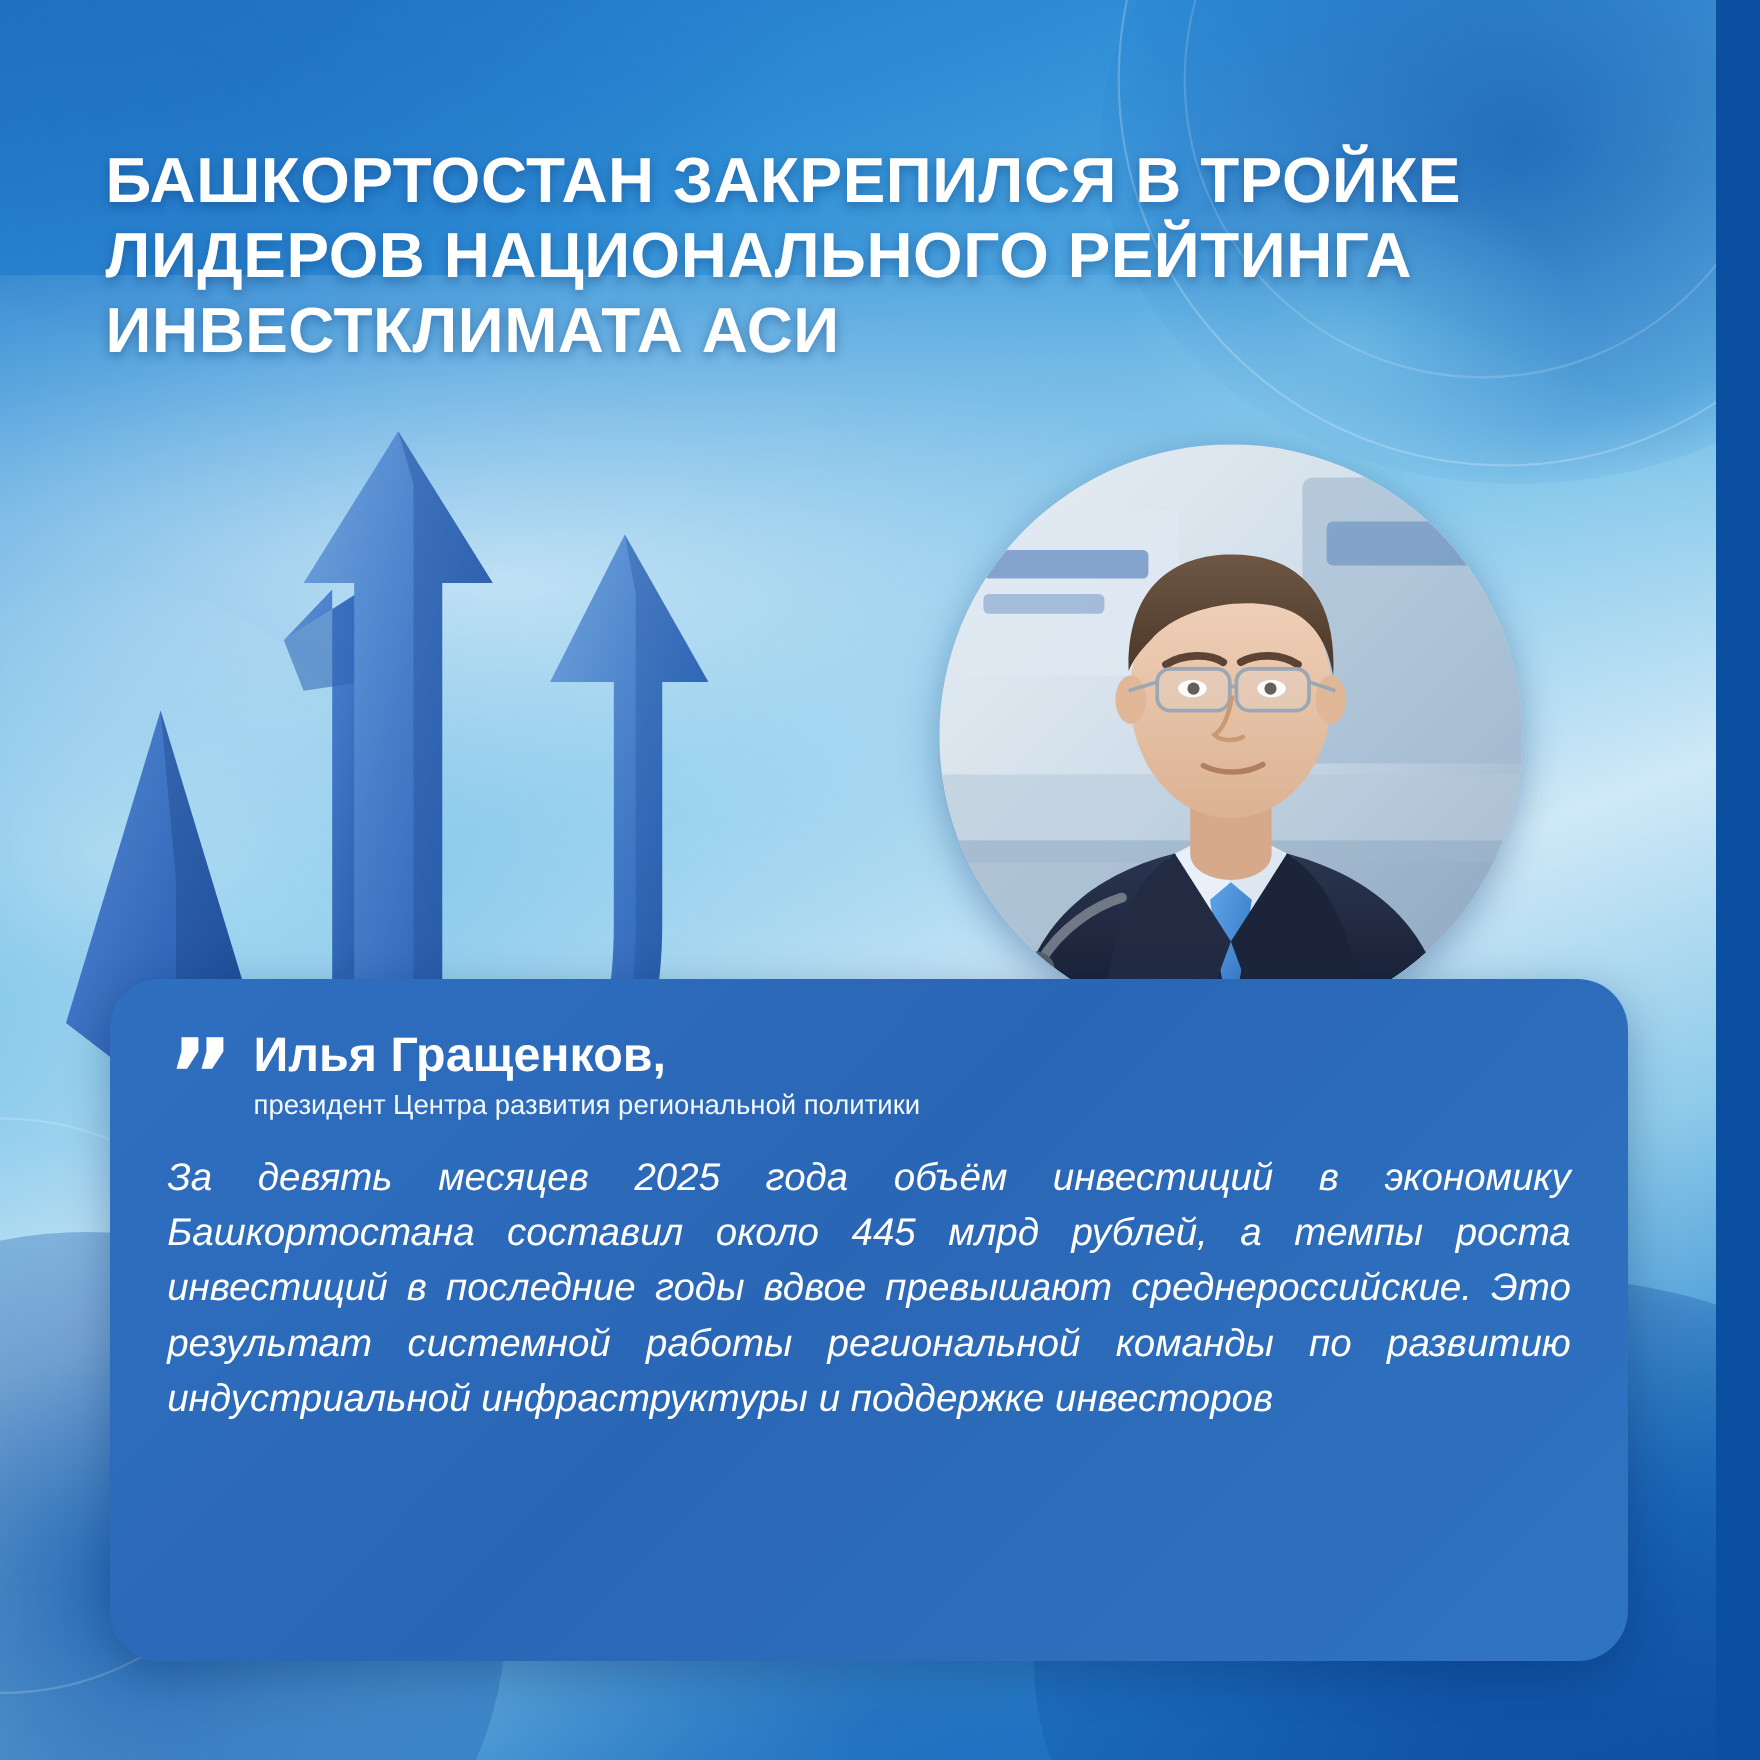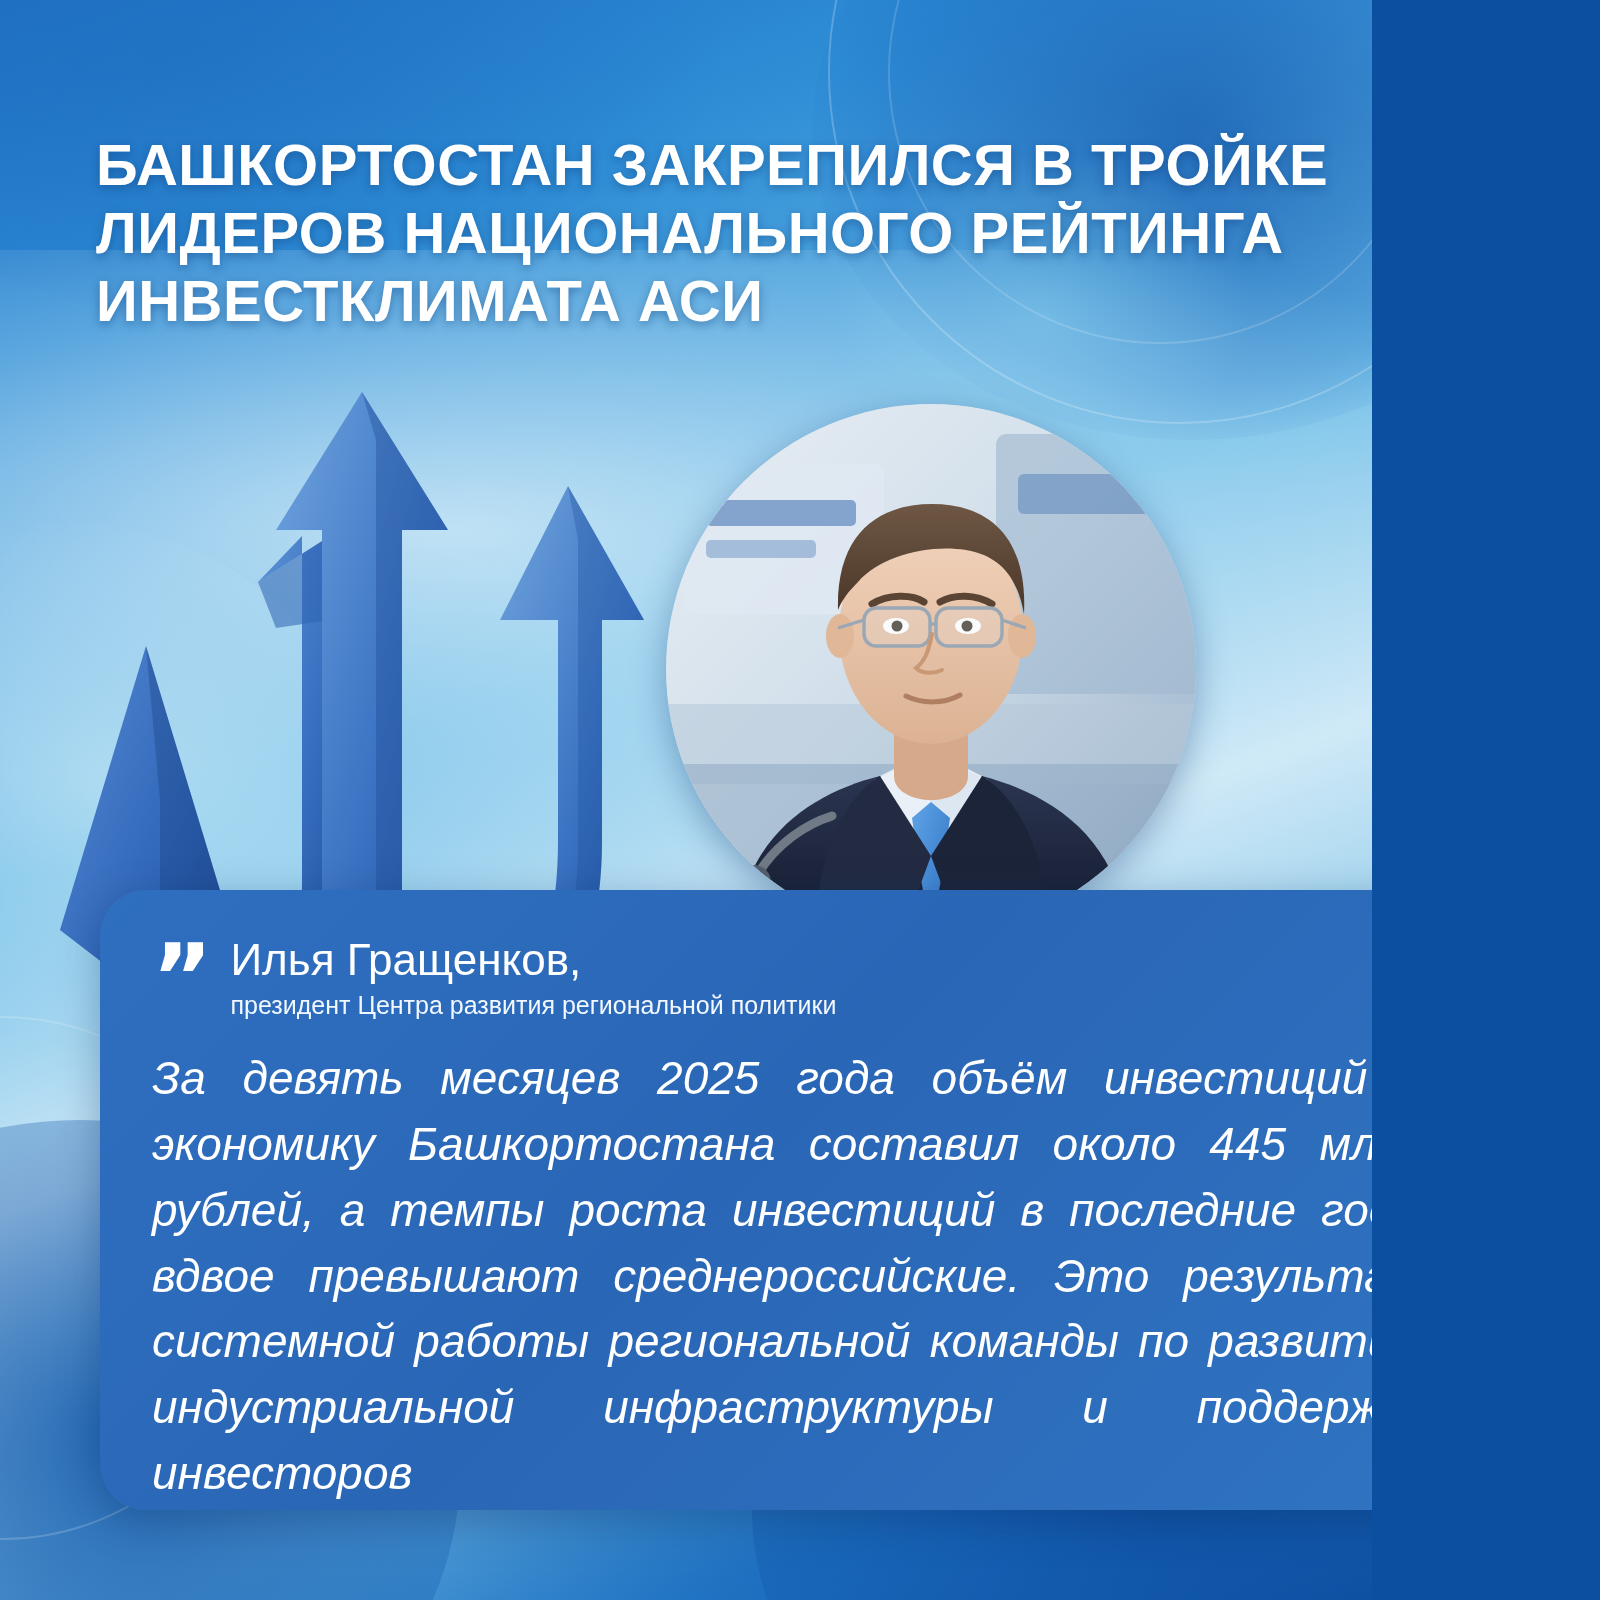--- a/index.html
+++ b/index.html
@@ -2,21 +2,21 @@
 <html lang="ru"><head>
 <meta charset="utf-8">
 <style>
   html, body {
     margin: 0;
     padding: 0;
     background: #0b4fa0;
   }
   .canvas {
     position: relative;
-    width: 1372px;
+    width: 1560px;
     height: 1600px;
     overflow: hidden;
     font-family: "Liberation Sans", sans-serif;
     background: linear-gradient(160deg, #1e6fc4 0%, #2f8ed6 18%, #74c0e8 42%, #cfe9f7 58%, #8fcbea 72%, #2c86cf 88%, #0f56a6 100%);
   }
 
   
   .blob {
     position: absolute;
     border-radius: 50%;
@@ -136,33 +136,33 @@
     line-height: 0.72;
     font-weight: bold;
     color: #ffffff;
     letter-spacing: -4px;
     margin-top: 16px;
     font-family: "DejaVu Sans", sans-serif;
   }
   .speaker-block { padding-top: 6px; }
   .speaker-name {
     font-size: 44px;
-    font-weight: normal;
+    font-weight: bold;
     line-height: 1.1;
     margin-bottom: 6px;
   }
   .speaker-role {
     font-size: 25px;
     line-height: 1.2;
     font-weight: normal;
     color: #f2f8ff;
   }
   .quote-body {
     margin-top: 26px;
-    font-size: 46px;
+    font-size: 35px;
     line-height: 1.43;
     font-style: italic;
     text-align: justify;
     color: #ffffff;
   }
 </style>
 </head>
 <body>
 
 <div class="canvas">

